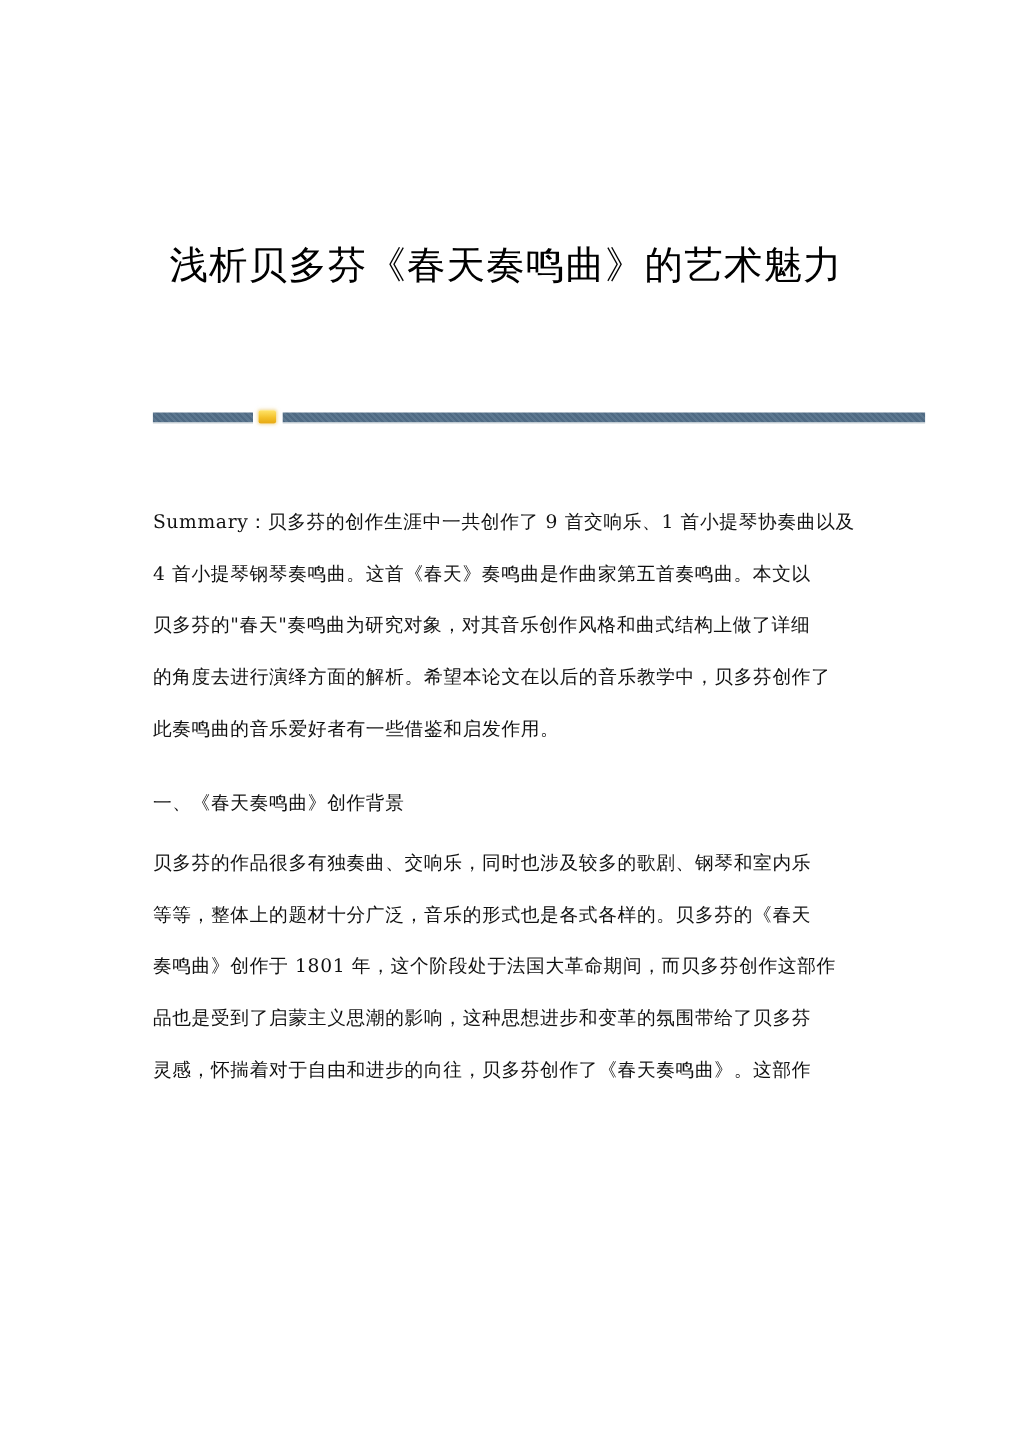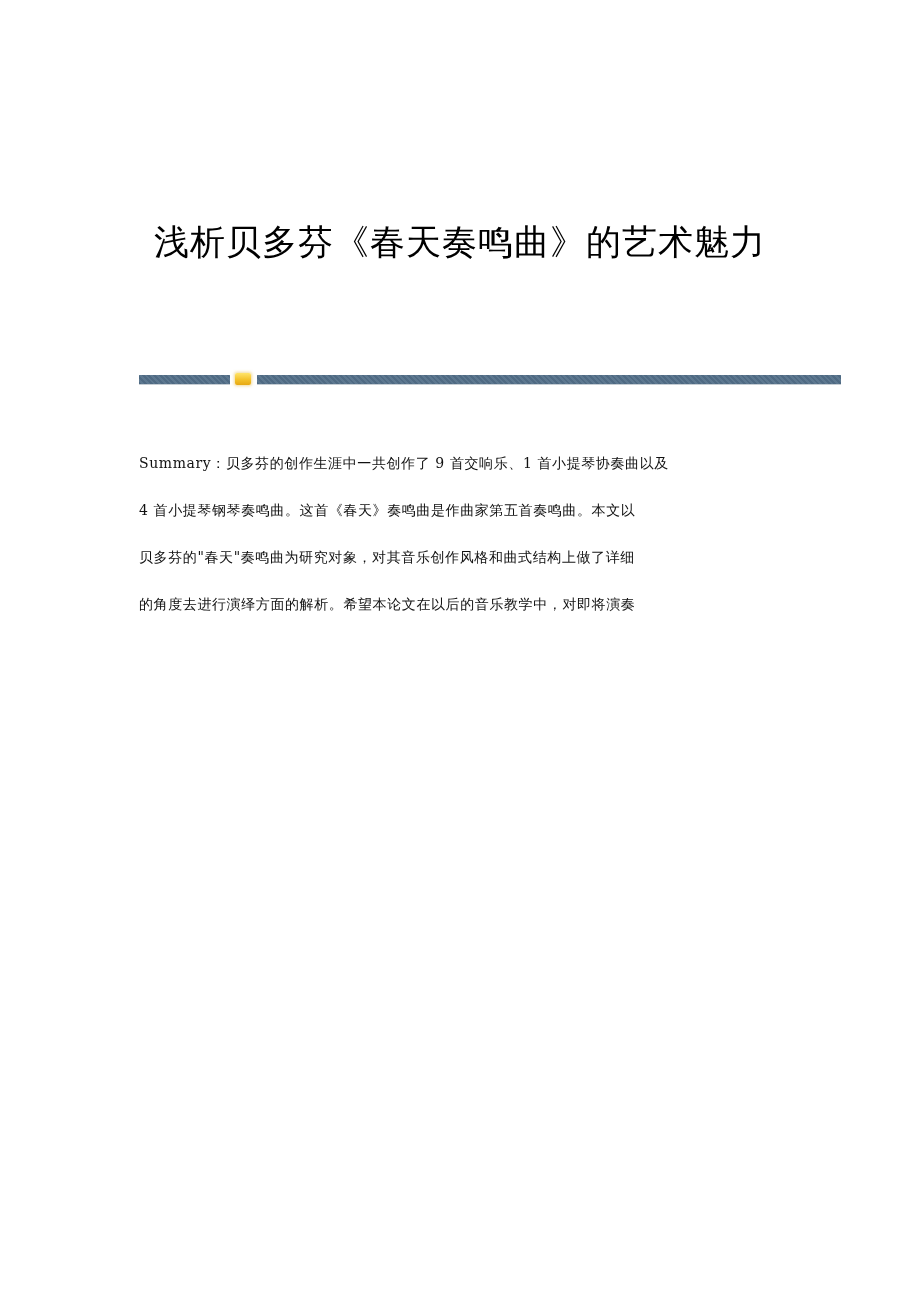--- a/index.html
+++ b/index.html
@@ -60,23 +60,23 @@
       left: 118px;
       top: 0;
       width: 584px;
       height: 9px;
       background: repeating-linear-gradient(45deg, #4f6a83 0px, #4f6a83 2px, #5d7890 2px, #5d7890 4px);
       border-bottom: 1px solid #c6cdd3;
     }
     .content {
       position: absolute;
       left: 139px;
-      top: 440px;
+      top: 452px;
       width: 650px;
-      font-size: 14px;
+      font-size: 17px;
       line-height: 47px;
       letter-spacing: 0.6px;
     }
     .line {
       display: block;
       white-space: nowrap;
       height: 47px;
     }
     .gap-small {
       height: 12px;
@@ -94,18 +94,27 @@
   <div class="bar-left"></div>
   <div class="emblem"></div>
   <div class="bar-right"></div>
 </div>
 
 <div class="content">
   <div>
     <span class="line">Summary：贝多芬的创作生涯中一共创作了 9 首交响乐、1 首小提琴协奏曲以及</span>
     <span class="line">4 首小提琴钢琴奏鸣曲。这首《春天》奏鸣曲是作曲家第五首奏鸣曲。本文以</span>
     <span class="line">贝多芬的"春天"奏鸣曲为研究对象，对其音乐创作风格和曲式结构上做了详细</span>
-    <span class="line">的角度去进行演绎方面的解析。希望本论文在以后的音乐教学中，对即将演奏</span>
+    <span class="line">的角度去进行演绎方面的解析。希望本论文在以后的音乐教学中，贝多芬创作了</span>
+    <span class="line">此奏鸣曲的音乐爱好者有一些借鉴和启发作用。</span>
   </div>
   <div class="gap-small"></div>
   <div class="gap-medium"></div>
+  <span class="line">一、《春天奏鸣曲》创作背景</span>
   <div class="gap-medium"></div>
+  <div>
+    <span class="line">贝多芬的作品很多有独奏曲、交响乐，同时也涉及较多的歌剧、钢琴和室内乐</span>
+    <span class="line">等等，整体上的题材十分广泛，音乐的形式也是各式各样的。贝多芬的《春天</span>
+    <span class="line">奏鸣曲》创作于 1801 年，这个阶段处于法国大革命期间，而贝多芬创作这部作</span>
+    <span class="line">品也是受到了启蒙主义思潮的影响，这种思想进步和变革的氛围带给了贝多芬</span>
+    <span class="line">灵感，怀揣着对于自由和进步的向往，贝多芬创作了《春天奏鸣曲》。这部作</span>
+  </div>
 </div>
 
 </body></html>

